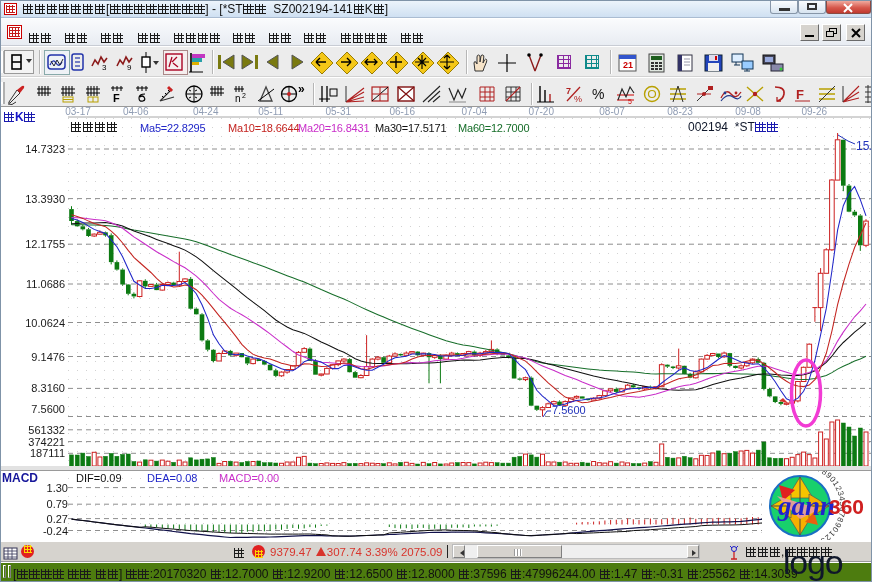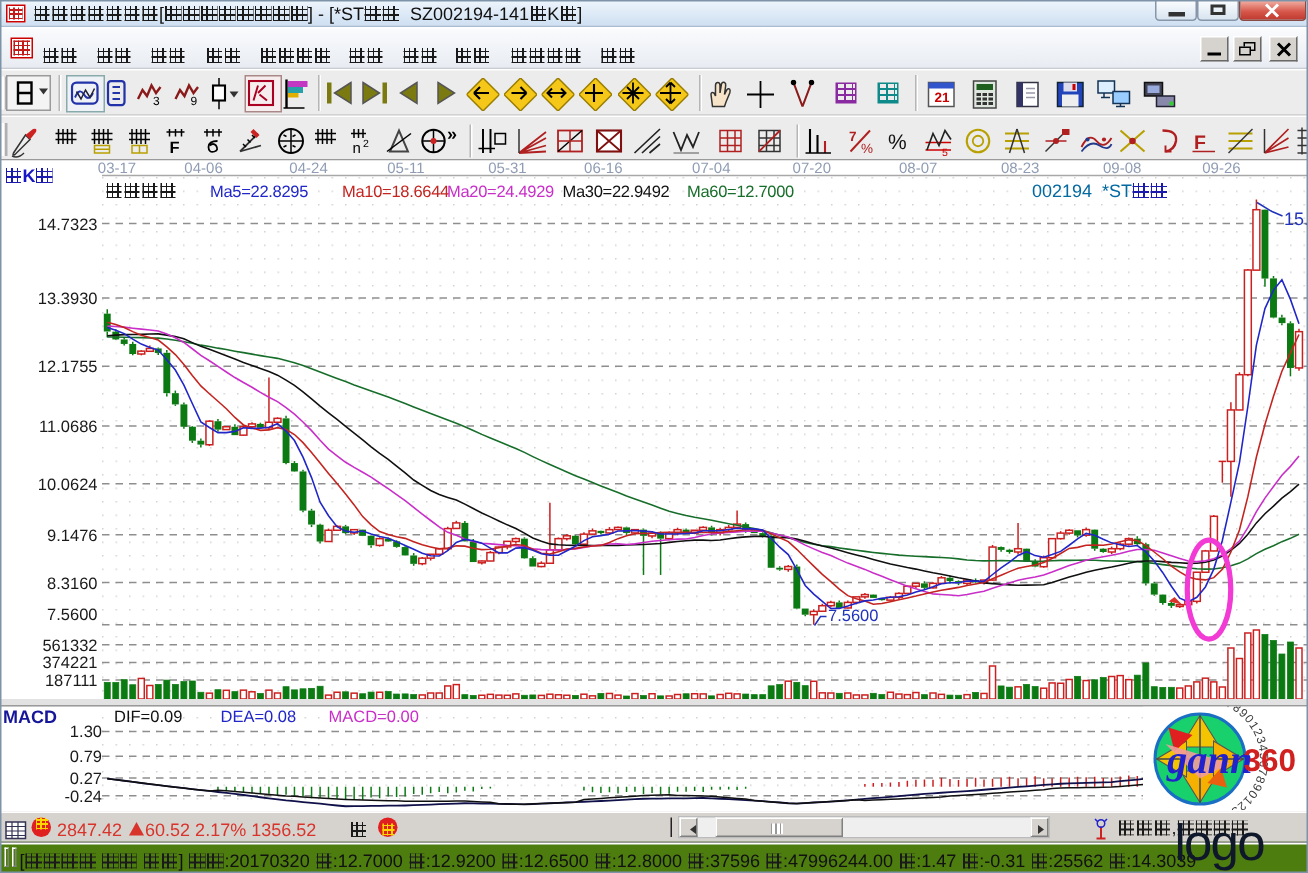--- a/index.html
+++ b/index.html
@@ -1103,24 +1103,24 @@
     <text x="552" y="414" font-size="11" fill="#2233bb">7.5600</text>
     <polyline points="838,135 848,141 855,144" fill="none" stroke="#2233bb" stroke-width="1"></polyline>
     <text x="856" y="150" font-size="12" fill="#2233bb">15.</text>
     <path d="M779 401 L788 403 L783 398 Z" fill="#d8342c"></path>
     <ellipse cx="806" cy="393" rx="14.5" ry="33" fill="none" stroke="#f23bd4" stroke-width="3.5"></ellipse>
   </svg>
 <div class="txt" style="left:3px;top:110px;font-size:12px;font-weight:bold;color:#1616c8"><b class="g blue"></b>K<b class="g blue"></b></div>
 <div class="txt" style="left:70px;top:120px;font-size:12px;color:#111"><b class="g "></b><b class="g "></b><b class="g "></b><b class="g "></b></div>
 <div class="txt" style="left:140px;top:122px;font-size:11px;letter-spacing:-0.2px;color:#2026c8">Ma5=22.8295</div>
 <div class="txt" style="left:228px;top:122px;font-size:11px;letter-spacing:-0.2px;color:#c42420">Ma10=18.6644</div>
-<div class="txt" style="left:298px;top:122px;font-size:11px;letter-spacing:-0.2px;color:#c92ec9">Ma20=24.4929</div>
-<div class="txt" style="left:375px;top:122px;font-size:11px;letter-spacing:-0.2px;color:#111111">Ma30=22.9492</div>
+<div class="txt" style="left:298px;top:122px;font-size:11px;letter-spacing:-0.2px;color:#c92ec9">Ma20=16.8431</div>
+<div class="txt" style="left:375px;top:122px;font-size:11px;letter-spacing:-0.2px;color:#111111">Ma30=17.5171</div>
 <div class="txt" style="left:458px;top:122px;font-size:11px;letter-spacing:-0.2px;color:#176e2a">Ma60=12.7000</div>
-<div class="txt" style="left:688px;top:120px;font-size:12px;color:#0369a1">002194&nbsp;&nbsp;*ST<b class="g blue"></b><b class="g blue"></b></div>
+<div class="txt" style="left:688px;top:120px;font-size:12px;color:#0f172a">002194&nbsp;&nbsp;*ST<b class="g blue"></b><b class="g blue"></b></div>
 <div class="txt" style="left:2px;top:471px;font-size:12px;font-weight:bold;color:#16169a">MACD</div>
 <div class="txt" style="left:76px;top:472px;font-size:11px;color:#111">DIF=0.09</div>
 <div class="txt" style="left:147px;top:472px;font-size:11px;color:#2026c8">DEA=0.08</div>
 <div class="txt" style="left:219px;top:472px;font-size:11px;color:#c92ec9">MACD=0.00</div>
 <div class="bar" style="top:466px;height:5px;background:#e2e2e2;border-bottom:1px solid #9a9a9a"></div>
 <svg style="position:absolute;left:762px;top:471px" width="110" height="69" viewBox="0 0 110 69">
     <rect x="0" y="0" width="110" height="69" fill="#fff"></rect>
     <circle cx="38" cy="35" r="30" fill="#18d06c" stroke="#1a6fc4" stroke-width="2"></circle>
     <g>
       <path d="M38 6 L51 27 L25 27 Z" fill="#f5c400" stroke="#555" stroke-width="0.7"></path>
@@ -1139,23 +1139,23 @@
     <text font-size="8" fill="#3a3a3a" letter-spacing="0.6"><textPath href="#arcpath" startOffset="0">45678901234567890123</textPath></text>
     <text x="16" y="44" font-size="27" font-style="italic" font-weight="bold" fill="#2222cc" font-family="Liberation Serif,serif">gann</text>
     <text x="67" y="43" font-size="21" font-weight="bold" fill="#d02020" font-family="Liberation Sans,sans-serif">360</text>
   </svg>
 <div class="bar" style="top:541px;height:20px;background:#d6d3ce;border-top:1px solid #fff">
     <svg style="position:absolute;left:3px;top:5px" width="15" height="14" viewBox="0 0 15 14">
       <rect x="1" y="1" width="13" height="11" fill="#fff" stroke="#335"></rect>
       <path d="M1 4 h13 M1 7 h13 M1 10 h13 M5 1 v11 M9 1 v11" stroke="#335" stroke-width="0.8"></path>
     </svg>
     <div style="position:absolute;left:21px;top:3px;width:13px;height:13px;border-radius:50%;background:#e02020;color:#ff0;font-size:9px;text-align:center;line-height:13px"><b class="g sm" style="background:repeating-linear-gradient(0deg,#ffd700 0 1px,transparent 1px 3px),repeating-linear-gradient(90deg,#ffd700 0 1px,transparent 1px 3px);width:8px;height:8px;vertical-align:1px"></b></div>
-    <div class="txt" style="left:38px;top:4px;font-size:12px;color:#d8342c">2847.42 <span class="tri"></span>60.52 2.17% 1356.52</div>
     <div class="txt" style="left:233px;top:4px;font-size:12px;color:#111"><b class="g "></b></div>
     <div style="position:absolute;left:252px;top:3px;width:13px;height:13px;border-radius:50%;background:#e02020"><b class="g sm" style="background:repeating-linear-gradient(0deg,#ffd700 0 1px,transparent 1px 3px),repeating-linear-gradient(90deg,#ffd700 0 1px,transparent 1px 3px);width:8px;height:8px;margin:2.5px"></b></div>
+    <div class="txt" style="left:270px;top:4px;font-size:11.5px;color:#d8342c">9379.47 <span class="tri"></span>307.74 3.39% 2075.09</div>
     <div style="position:absolute;left:447px;top:3px;width:1px;height:13px;background:#222"></div>
     <div style="position:absolute;left:452px;top:2px;width:248px;height:15px;background:#efefef;border:1px solid #bbb">
       <div style="position:absolute;left:0;top:0;width:12px;height:13px;background:#d6d3ce;border:1px solid;border-color:#fff #808080 #808080 #fff">
         <div style="position:absolute;left:3px;top:3.5px;border:3px solid transparent;border-right:4px solid #333"></div>
       </div>
       <div style="position:absolute;left:24px;top:0;width:85px;height:13px;background:#d6d3ce;border:1px solid;border-color:#fff #808080 #808080 #fff">
         <div style="position:absolute;left:36px;top:3px;width:8px;height:7px;background:repeating-linear-gradient(90deg,#999 0 1px,#fff 1px 3px)"></div>
       </div>
       <div style="position:absolute;right:0;top:0;width:12px;height:13px;background:#d6d3ce;border:1px solid;border-color:#fff #808080 #808080 #fff">
         <div style="position:absolute;left:4px;top:3.5px;border:3px solid transparent;border-left:4px solid #333"></div>

